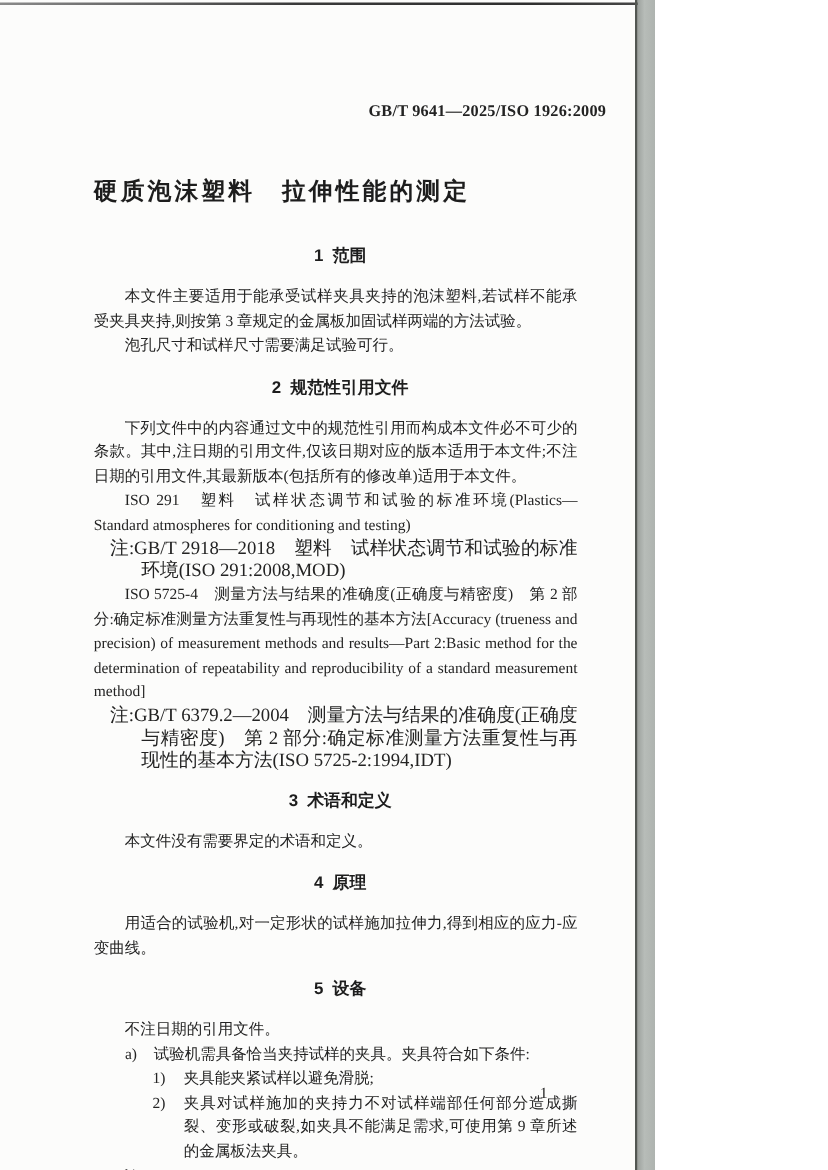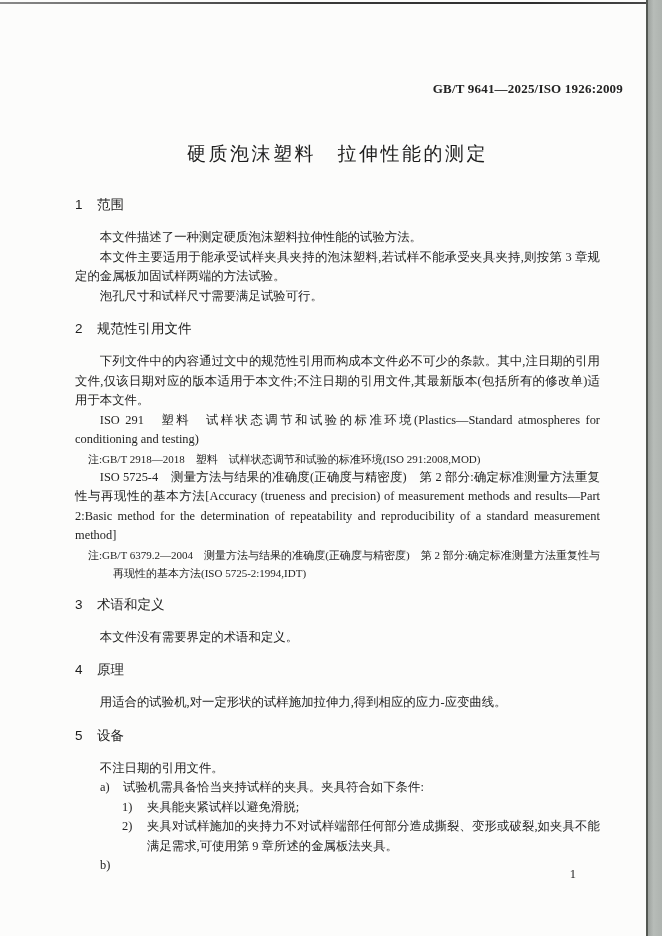--- a/index.html
+++ b/index.html
@@ -2,21 +2,21 @@
 <html><head>
 <meta charset="utf-8">
 <style>
   html, body {
     margin: 0;
     padding: 0;
     background: #ffffff;
   }
   .page {
     position: relative;
-    width: 662px;
+    width: 524px;
     height: 936px;
     background: #fcfcfb;
     overflow: hidden;
     font-family: "Liberation Serif", "DejaVu Serif", serif;
     color: #232323;
     box-sizing: border-box;
   }
   .scan-top {
     position: absolute;
     top: 2px; left: 0;
@@ -37,51 +37,52 @@
     text-align: right;
     font-weight: bold;
     font-size: 13px;
     line-height: 14px;
     margin: 0 -23px 0 0;
     letter-spacing: 0.2px;
     white-space: nowrap;
   }
   .doc-title {
     margin: 44px 0 12px 0;
-    text-align: center;
+    text-align: left;
     font-family: "Liberation Sans", "DejaVu Sans", sans-serif;
-    font-weight: normal;
+    font-weight: bold;
     font-size: 19px;
     line-height: 27px;
     letter-spacing: 2.5px;
     color: #1d1d1d;
   }
   .sec-h {
     font-family: "Liberation Sans", "DejaVu Sans", sans-serif;
-    font-weight: normal;
+    font-weight: bold;
     font-size: 13.5px;
     line-height: 20px;
     margin: 13px 0;
     color: #1d1d1d;
+    text-align: center;
   }
   .sec-h.first { margin-top: 28px; }
   .sec-h .no {
     display: inline-block;
     min-width: 22px;
   }
   p.body, p.ref {
     margin: 0;
     font-size: 12.4px;
     line-height: 19.5px;
     text-align: justify;
     text-indent: 2em;
   }
   p.note {
     margin: 0;
-    font-size: 11px;
+    font-size: 15px;
     line-height: 18px;
     text-align: justify;
     padding-left: 38px;
     text-indent: -25px;
   }
   .list-item {
     position: relative;
     margin: 0;
     padding-left: 48px;
     font-size: 12.4px;
@@ -110,21 +111,20 @@
   <div class="scan-top"></div>
   <div class="scan-right"></div>
 
   <div class="content">
 
     <div class="std-header">GB/T 9641—2025/ISO 1926:2009</div>
 
     <div class="doc-title">硬质泡沫塑料　拉伸性能的测定</div>
 
     <div class="sec-h first"><span class="no">1</span><span>范围</span></div>
-    <p class="body">本文件描述了一种测定硬质泡沫塑料拉伸性能的试验方法。</p>
     <p class="body">本文件主要适用于能承受试样夹具夹持的泡沫塑料,若试样不能承受夹具夹持,则按第 3 章规定的金属板加固试样两端的方法试验。</p>
     <p class="body">泡孔尺寸和试样尺寸需要满足试验可行。</p>
 
     <div class="sec-h"><span class="no">2</span><span>规范性引用文件</span></div>
     <p class="body">下列文件中的内容通过文中的规范性引用而构成本文件必不可少的条款。其中,注日期的引用文件,仅该日期对应的版本适用于本文件;不注日期的引用文件,其最新版本(包括所有的修改单)适用于本文件。</p>
     <p class="ref">ISO 291　塑料　试样状态调节和试验的标准环境(Plastics—Standard atmospheres for conditioning and testing)</p>
     <p class="note">注:GB/T 2918—2018　塑料　试样状态调节和试验的标准环境(ISO 291:2008,MOD)</p>
     <p class="ref">ISO 5725-4　测量方法与结果的准确度(正确度与精密度)　第 2 部分:确定标准测量方法重复性与再现性的基本方法[Accuracy (trueness and precision) of measurement methods and results—Part 2:Basic method for the determination of repeatability and reproducibility of a standard measurement method]</p>
     <p class="note">注:GB/T 6379.2—2004　测量方法与结果的准确度(正确度与精密度)　第 2 部分:确定标准测量方法重复性与再现性的基本方法(ISO 5725-2:1994,IDT)</p>
 

